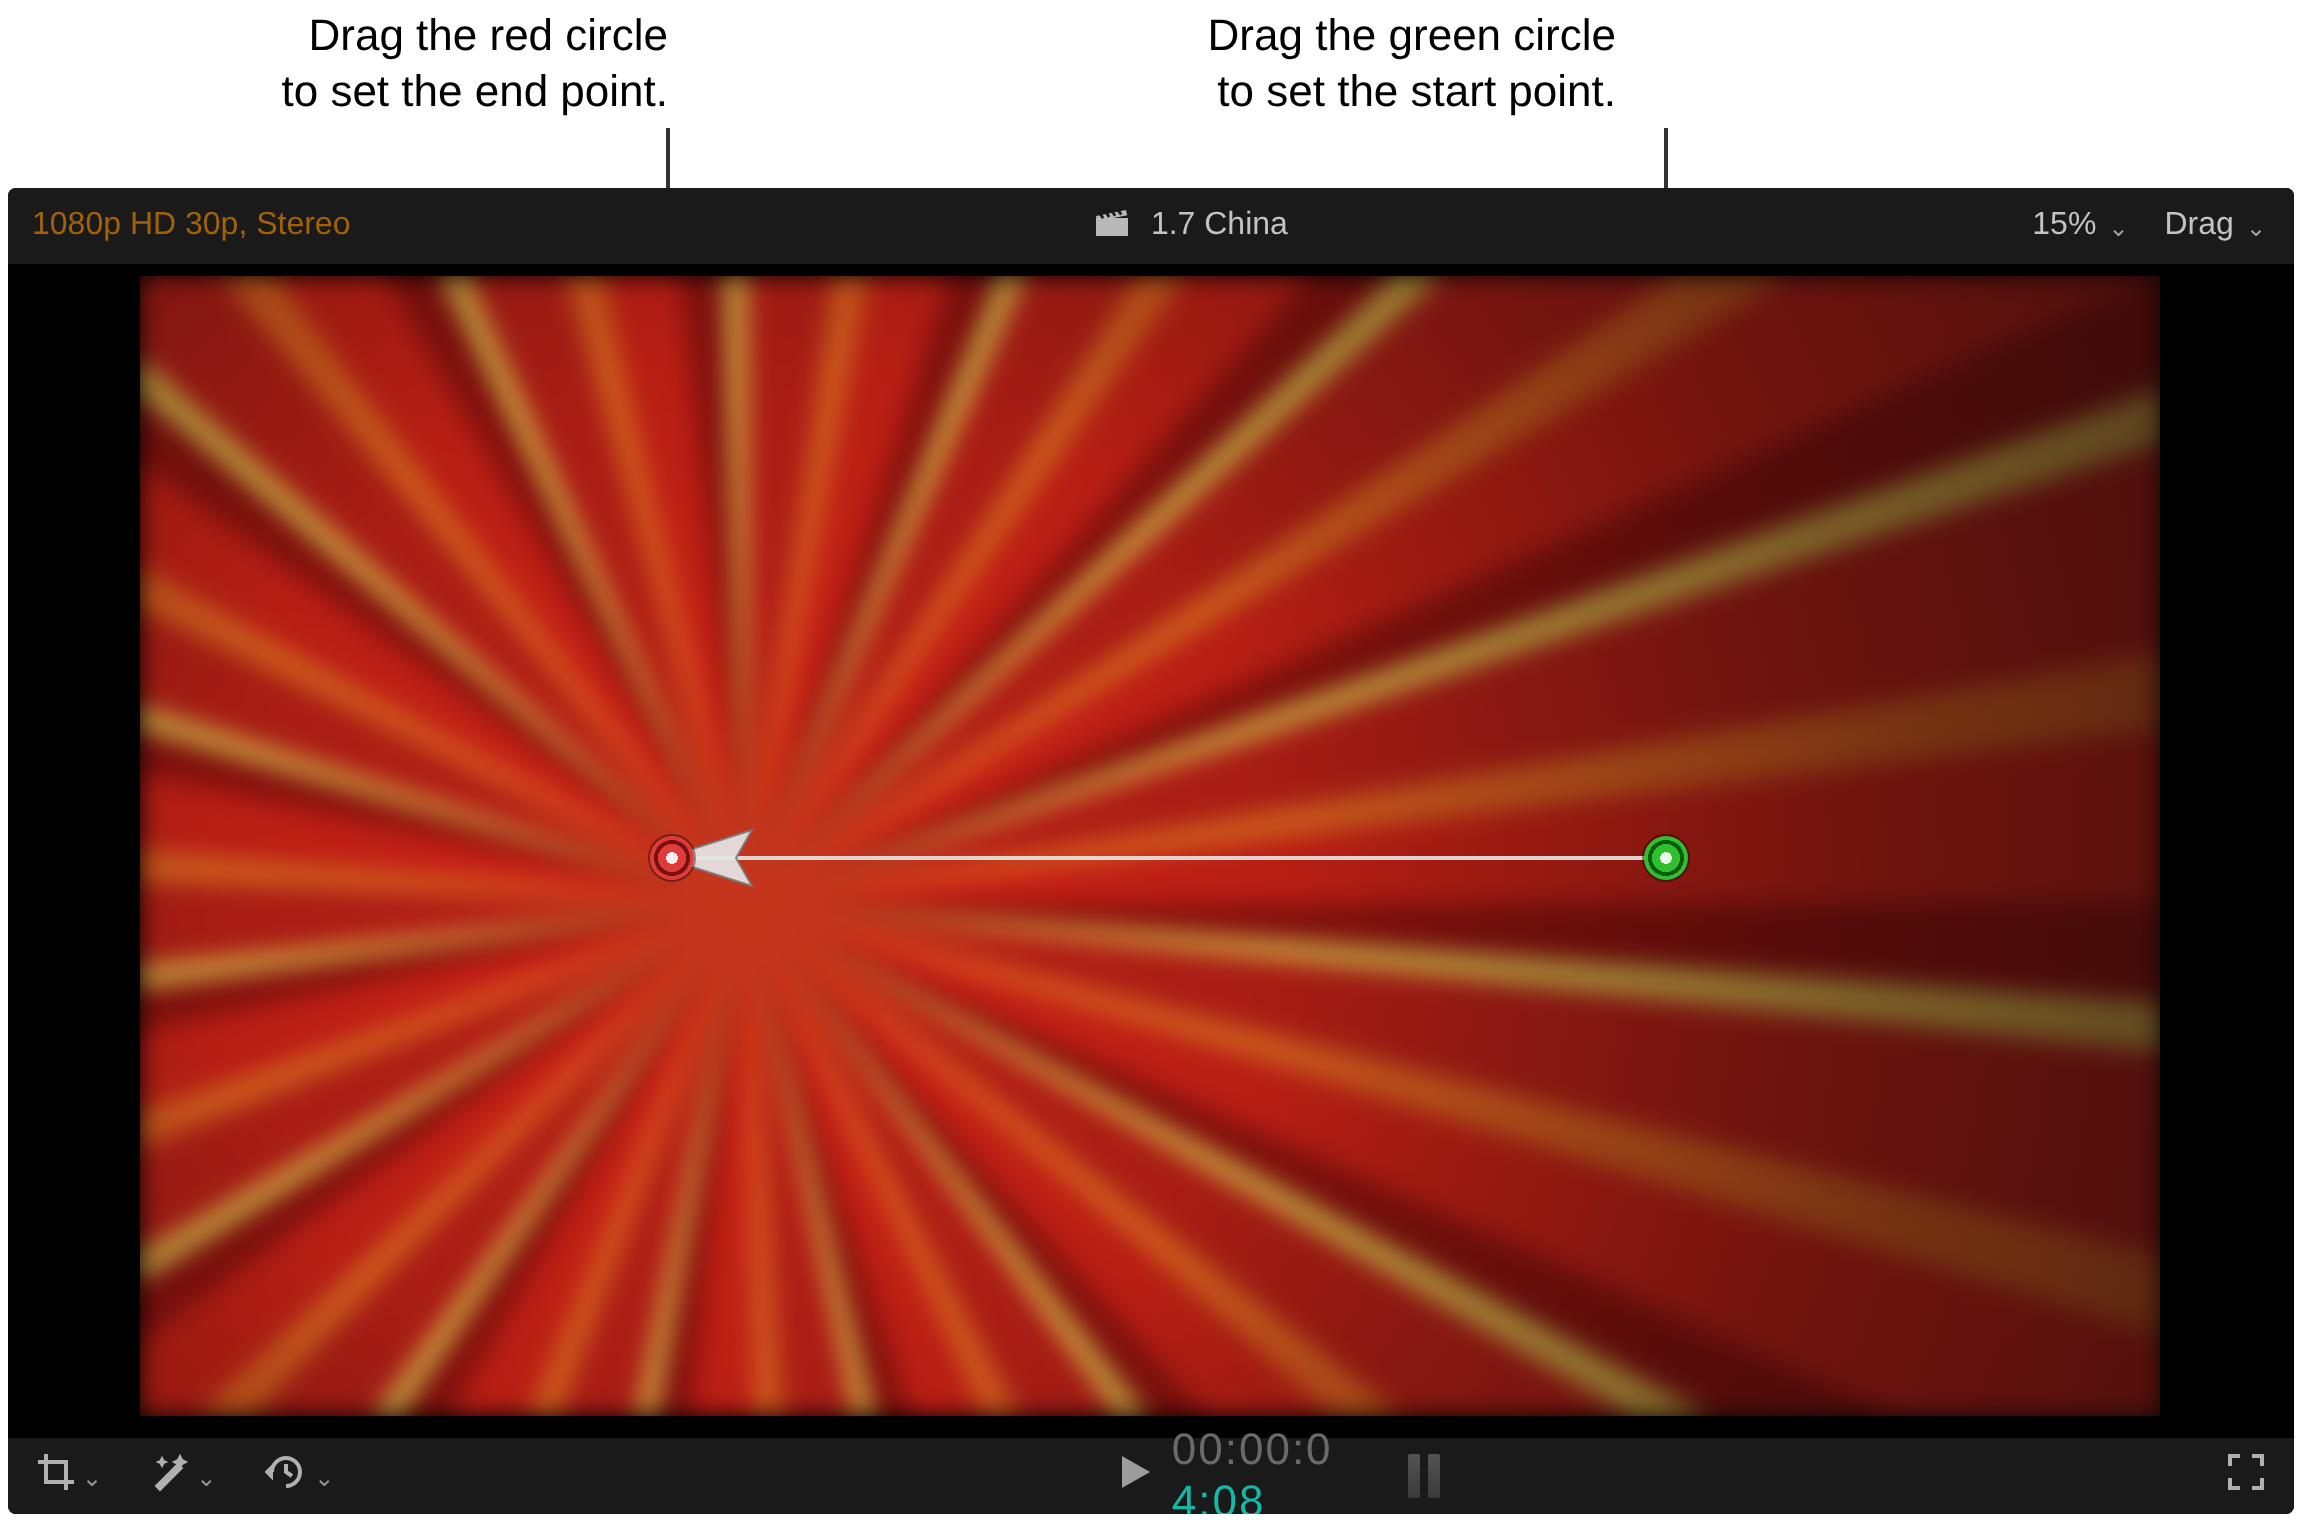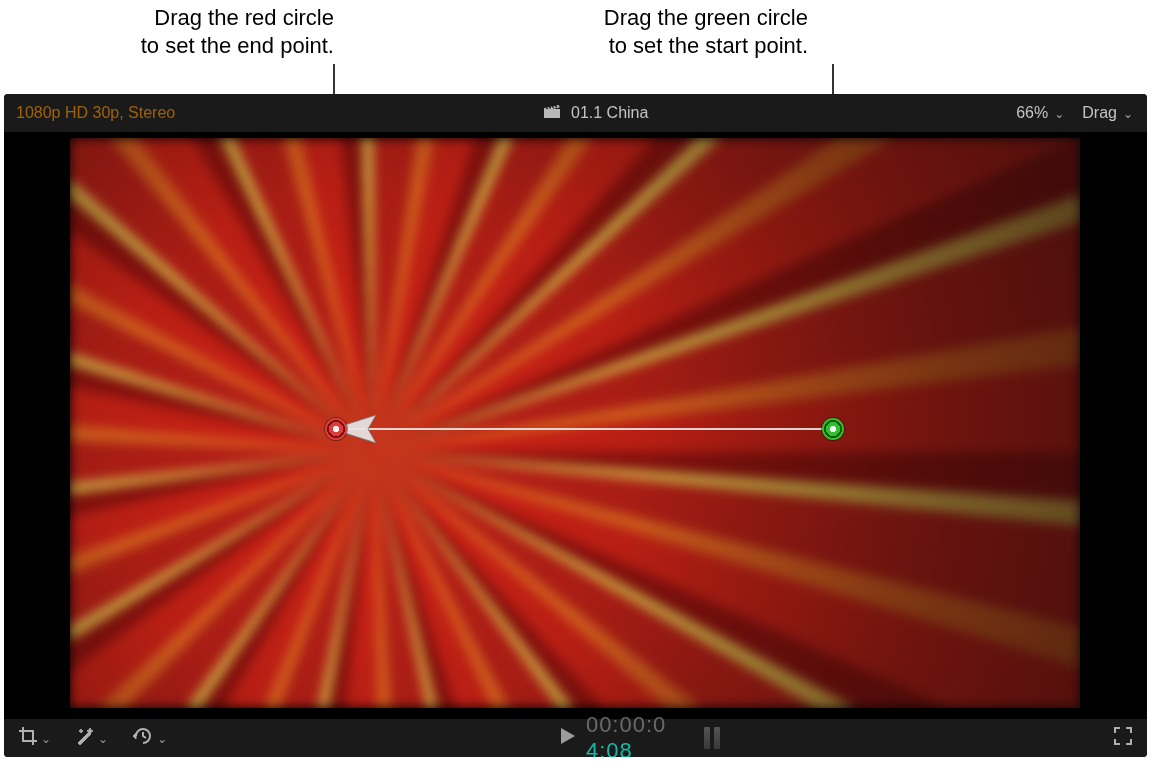--- a/index.html
+++ b/index.html
@@ -79,25 +79,25 @@
 
     <div class="topbar">
       <div class="tb-left">1080p HD 30p, Stereo</div>
       <div class="tb-center">
         <span class="clap">
           <svg width="18" height="16" viewBox="0 0 18 16">
               <path d="M1 6h16v9H1zM1 5l15-3 .6 2.6L1.6 7.6z"></path>
               <path d="M3 3.8l1.6 2.3M6 3.2l1.6 2.3M9 2.6l1.6 2.3M12 2l1.6 2.3" stroke="#1a1a1a" stroke-width="1.4"></path>
             </svg>
         </span>
-        <span>01.1 China</span>
+        <span>1.7 China</span>
       </div>
       <div class="tb-right">
         <div class="menu">
-          <span>66%</span>
+          <span>15%</span>
           <span class="chev">⌄</span>
         </div>
         <div class="menu">
           <span>Drag</span>
           <span class="chev">⌄</span>
         </div>
       </div>
     </div>
 
     <div class="viewer">

